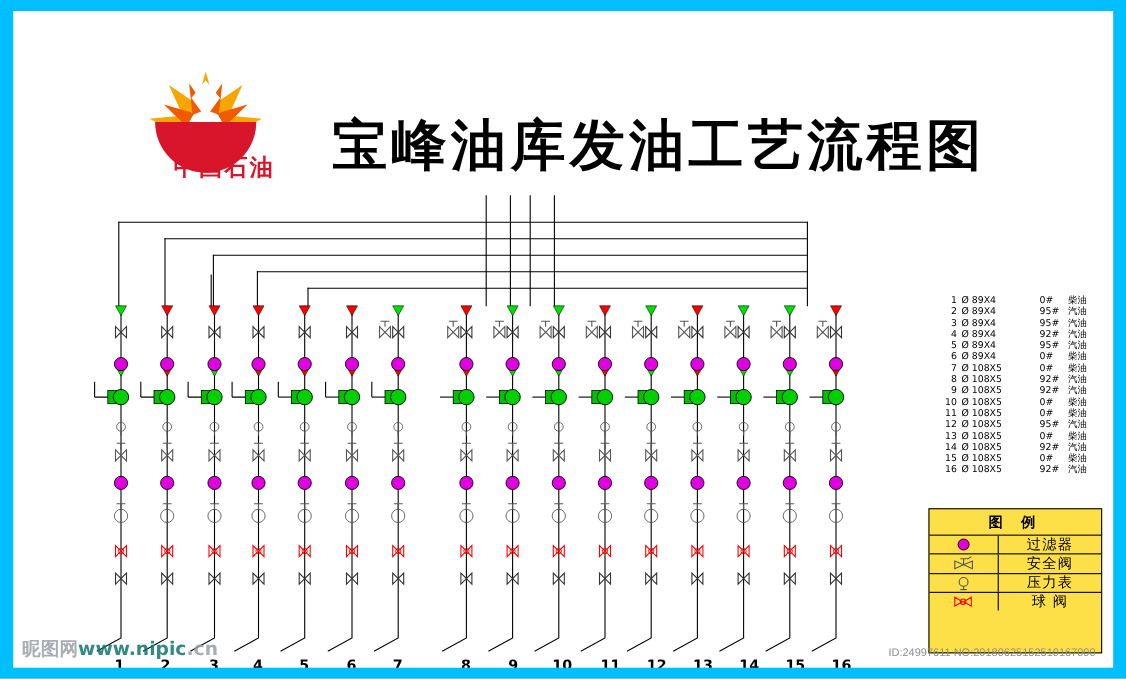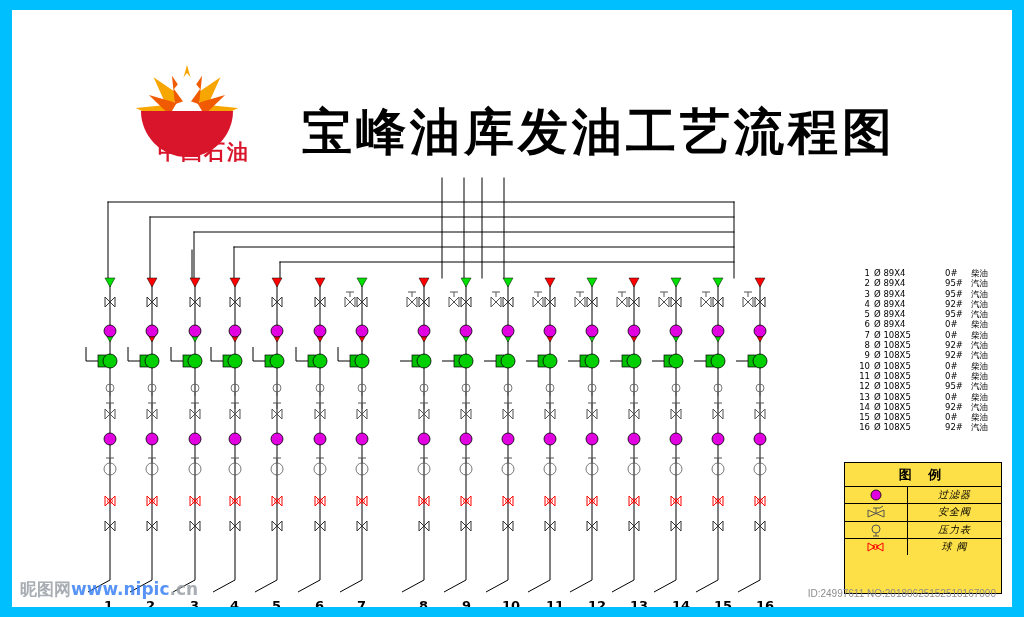--- a/index.html
+++ b/index.html
@@ -48,32 +48,32 @@
   .legend-title{
     text-align:center;font-size:13px;font-weight:bold;padding:3px 0 2px;
     letter-spacing:6px;font-family:"DejaVu Sans", sans-serif;
     border-bottom:1px solid #000;
   }
   .legend-row{
     display:flex;align-items:center;height:16.3px;border-bottom:1px solid #000;
   }
   .legend-row:last-child{border-bottom:none;}
   .legend-sym{width:62px;display:flex;align-items:center;justify-content:center;border-right:1px solid #000;height:100%;}
-  .legend-lbl{flex:1;text-align:center;font-size:10px;letter-spacing:1px;font-family:"DejaVu Sans", sans-serif;font-style:italic;}
+  .legend-lbl{flex:1;text-align:center;font-size:13px;letter-spacing:1px;font-family:"DejaVu Sans", sans-serif;}
   
   .colnum{
     position:absolute;font-size:13px;font-weight:bold;color:#000;
     font-family:"DejaVu Sans", sans-serif;
   }
   
   .wm{
     position:absolute;left:8px;bottom:6px;font-size:17px;font-weight:bold;
     color:#9aa0a6;opacity:.85;font-family:"DejaVu Sans", sans-serif;
   }
-  .wm .g{color:#3b82f6;text-align:center;}
+  .wm .g{color:#0f766e;text-align:center;}
   .idline{
     position:absolute;right:16px;bottom:8px;font-size:10px;color:#8d8d8d;
     font-family:"Liberation Sans", sans-serif;
   }
   svg{display:block;}
 </style>
 </head>
 <body>
 
 <div id="canvas">

